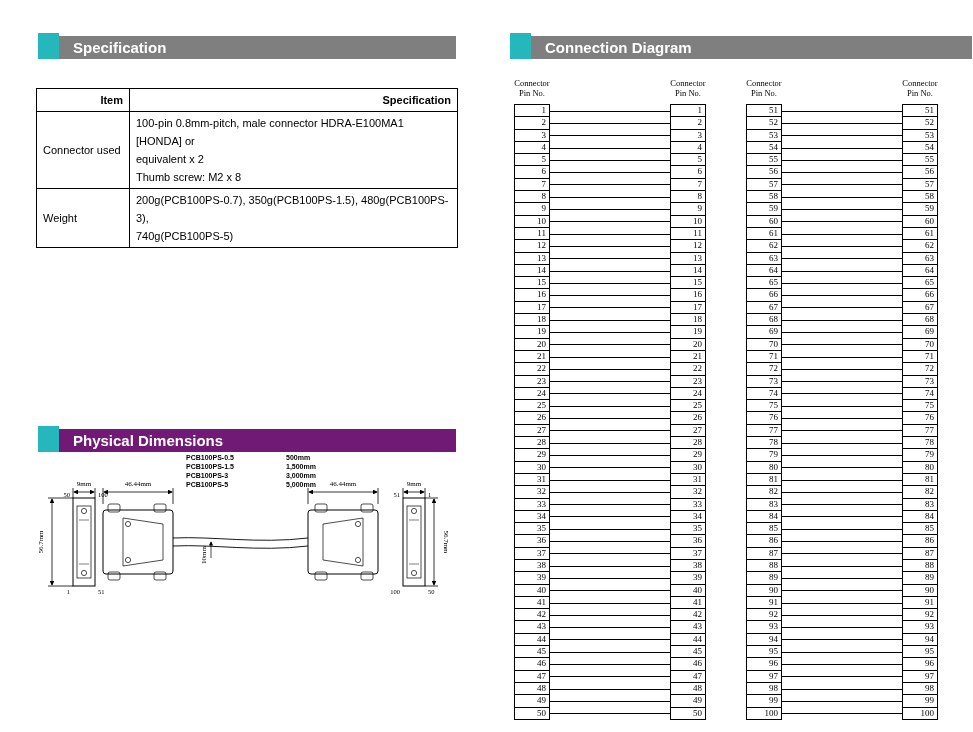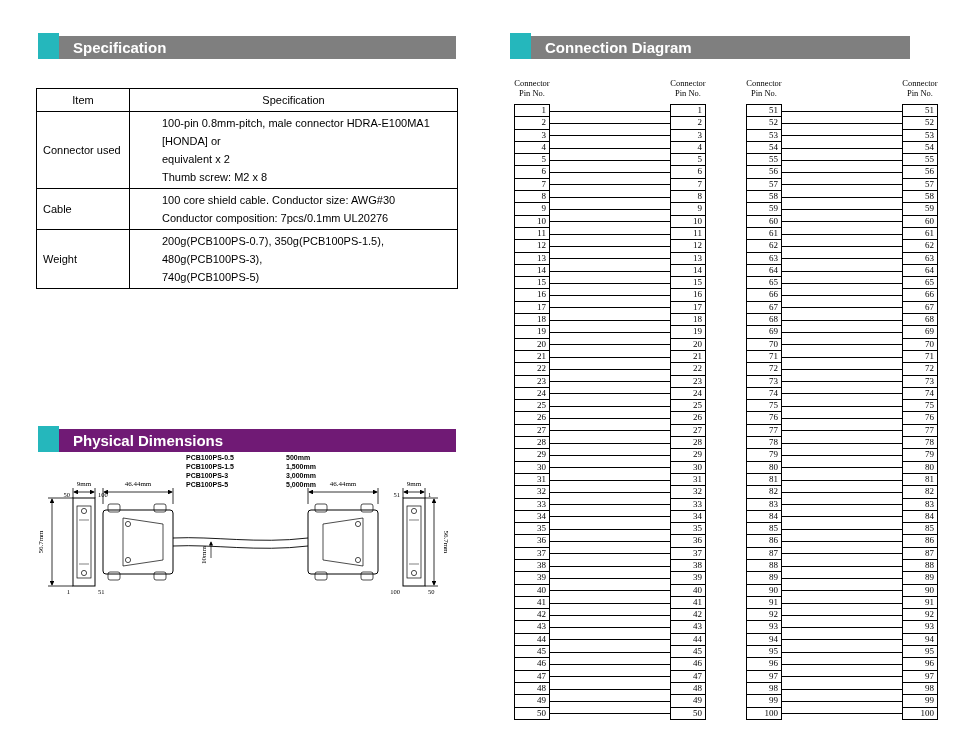--- a/index.html
+++ b/index.html
@@ -18,23 +18,23 @@
   }
 
   
   .spec-table{
     position:absolute;left:36px;top:88px;width:422px;border-collapse:collapse;
     font-size:11px;table-layout:fixed;
   }
   .spec-table td,.spec-table th{
     border:1px solid #000;padding:2px 6px;vertical-align:middle;font-weight:normal;
   }
-  .spec-table th{text-align:center;height:18px;}
+  .spec-table th{text-align:right;height:18px;font-weight:bold;}
   .col-item{width:80px;}
-  .spec-line{line-height:18px;margin-left:26px;}
+  .spec-line{line-height:18px;}
   .row-tall{height:60px;}
   .row-mid{height:40px;}
 
   
   .dim-drawing{position:absolute;left:28px;top:446px;width:430px;height:160px;}
   .dim-drawing svg{display:block;}
   .dd-label{font-family:"Liberation Serif",serif;font-size:7px;}
   .dd-table{font-family:"Liberation Sans",sans-serif;font-size:7px;font-weight:bold;}
   .dd-pin{font-family:"Liberation Serif",serif;font-size:6.5px;}
 
@@ -75,27 +75,20 @@
   </tr>
   <tr class="row-tall">
     <td>Connector used</td>
     <td>
       <div class="spec-line">100-pin 0.8mm-pitch, male connector HDRA-E100MA1 [HONDA] or</div>
       <div class="spec-line">equivalent x 2</div>
       <div class="spec-line">Thumb screw: M2 x 8</div>
     </td>
   </tr>
   <tr class="row-mid">
-    <td>Cable</td>
-    <td>
-      <div class="spec-line">100 core shield cable. Conductor size: AWG#30</div>
-      <div class="spec-line">Conductor composition: 7pcs/0.1mm UL20276</div>
-    </td>
-  </tr>
-  <tr class="row-mid">
     <td>Weight</td>
     <td>
       <div class="spec-line">200g(PCB100PS-0.7), 350g(PCB100PS-1.5), 480g(PCB100PS-3),</div>
       <div class="spec-line">740g(PCB100PS-5)</div>
     </td>
   </tr>
 </tbody>
   </table>
 
 <div class="section-header" style="left:38px;top:426px;width:418px;">
@@ -215,21 +208,21 @@
       <text class="dd-pin" x="42" y="148" text-anchor="end">1</text>
       <text class="dd-pin" x="70" y="148" text-anchor="start">51</text>
       <text class="dd-pin" x="372" y="51" text-anchor="end">51</text>
       <text class="dd-pin" x="400" y="51" text-anchor="start">1</text>
       <text class="dd-pin" x="372" y="148" text-anchor="end">100</text>
       <text class="dd-pin" x="400" y="148" text-anchor="start">50</text>
     </g>
   </svg>
 </div>
 
-<div class="section-header" style="left:510px;top:33px;width:400px;">
+<div class="section-header" style="left:510px;top:33px;width:462px;">
   <div class="accent" style="background: rgb(37, 183, 188);"></div>
   <div class="bar" style="background: rgb(127, 127, 127); color: rgb(255, 255, 255);">
     <span>Connection Diagram</span>
   </div>
 </div>
 
 <div class="connection-wrap">
   <div class="cd-group">
     <div class="cd-head left">
       <div>Connector</div>

